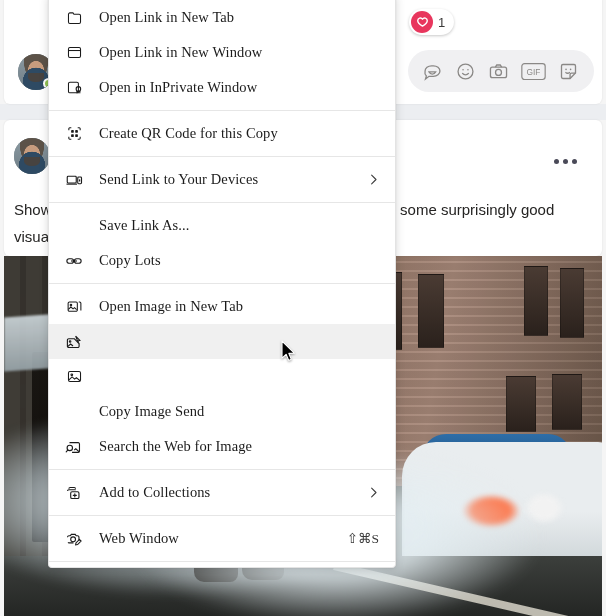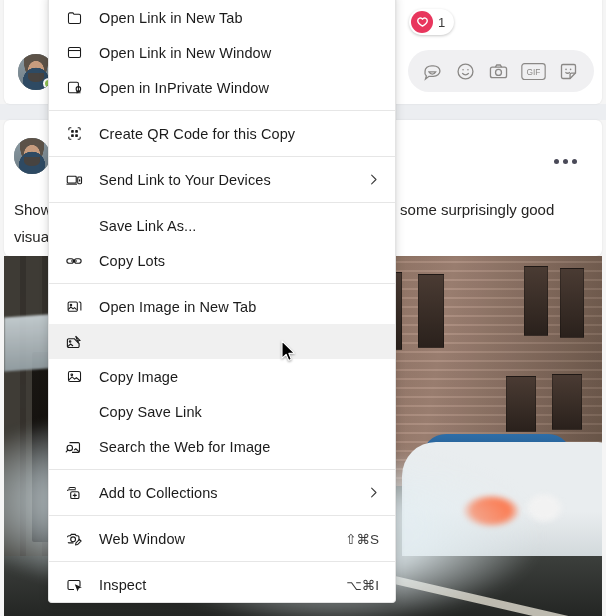--- a/index.html
+++ b/index.html
@@ -297,20 +297,21 @@
   }
 
   .menu-item {
     position: relative;
     display: flex;
     align-items: center;
     height: 35px;
     padding: 0 14px 0 0;
     cursor: default;
     user-select: none;
+    font-family: Liberation Serif, serif;
   }
   .menu-item.highlight { background: #f0f0f0; }
 
   .mi-icon {
     width: 50px;
     min-width: 50px;
     display: flex;
     align-items: center;
     justify-content: center;
     color: #1b1b1b;
@@ -571,26 +572,25 @@
     </div>
 
     <div class="menu-item">
       <span class="mi-icon">
         <svg width="17" height="17" viewBox="0 0 24 24" fill="none" stroke="#1b1b1b" stroke-width="1.5">
           <rect x="3.5" y="5" width="17" height="14" rx="2"></rect>
           <circle cx="8.2" cy="9.6" r="1.2"></circle>
           <path d="M3.8 17l4.8-4.4 3.6 3 2.4-2 5.2 4.4"></path>
         </svg>
       </span>
-      <span class="mi-label">Copy Image</span>
     </div>
 
     <div class="menu-item">
       <span class="mi-icon"></span>
-      <span class="mi-label">Copy Save Link</span>
+      <span class="mi-label">Copy Image Send</span>
     </div>
 
     <div class="menu-item">
       <span class="mi-icon">
         <svg width="18" height="18" viewBox="0 0 24 24" fill="none" stroke="#1b1b1b" stroke-width="1.5">
           <path d="M6 6.2h11.6A1.7 1.7 0 0 1 19.3 8v9.4a1.7 1.7 0 0 1-1.7 1.7H9.4"></path>
           <path d="M19 18.6l-4.6-4.2-2.2 1.8"></path>
           <circle cx="6.4" cy="13.2" r="3.6"></circle>
           <path d="M3.6 16.2L1.6 18.4" stroke-linecap="round"></path>
         </svg>
@@ -627,31 +627,20 @@
           <circle cx="10.8" cy="12.4" r="3.2"></circle>
           <path d="M19.2 12.6l2.2 2.2-4.6 4.6-2.6.4.4-2.6z"></path>
         </svg>
       </span>
       <span class="mi-label">Web Window</span>
       <span class="mi-accel">⇧⌘S</span>
     </div>
 
     <div class="menu-sep"></div>
 
-    <div class="menu-item">
-      <span class="mi-icon">
-        <svg width="18" height="18" viewBox="0 0 24 24" fill="none" stroke="#1b1b1b" stroke-width="1.5">
-          <path d="M4 7.6A1.6 1.6 0 0 1 5.6 6h12.8A1.6 1.6 0 0 1 20 7.6v6.2"></path>
-          <path d="M4 7.6v8.8A1.6 1.6 0 0 0 5.6 18h6.4"></path>
-          <path d="M14.4 12.4l6 2.6-2.6 1-1 2.6z" fill="#1b1b1b"></path>
-        </svg>
-      </span>
-      <span class="mi-label">Inspect</span>
-      <span class="mi-accel">⌥⌘I</span>
-    </div>
 
   </div>
 
   <div class="cursor">
     <svg width="16" height="24" viewBox="0 0 16 24">
       <path d="M1 1 L1 18.2 L5.1 14.3 L7.7 20.4 L10.3 19.3 L7.8 13.4 L13.3 13.1 Z" fill="#000000" stroke="#ffffff" stroke-width="1.1" stroke-linejoin="round"></path>
     </svg>
   </div>
 
 </div>

